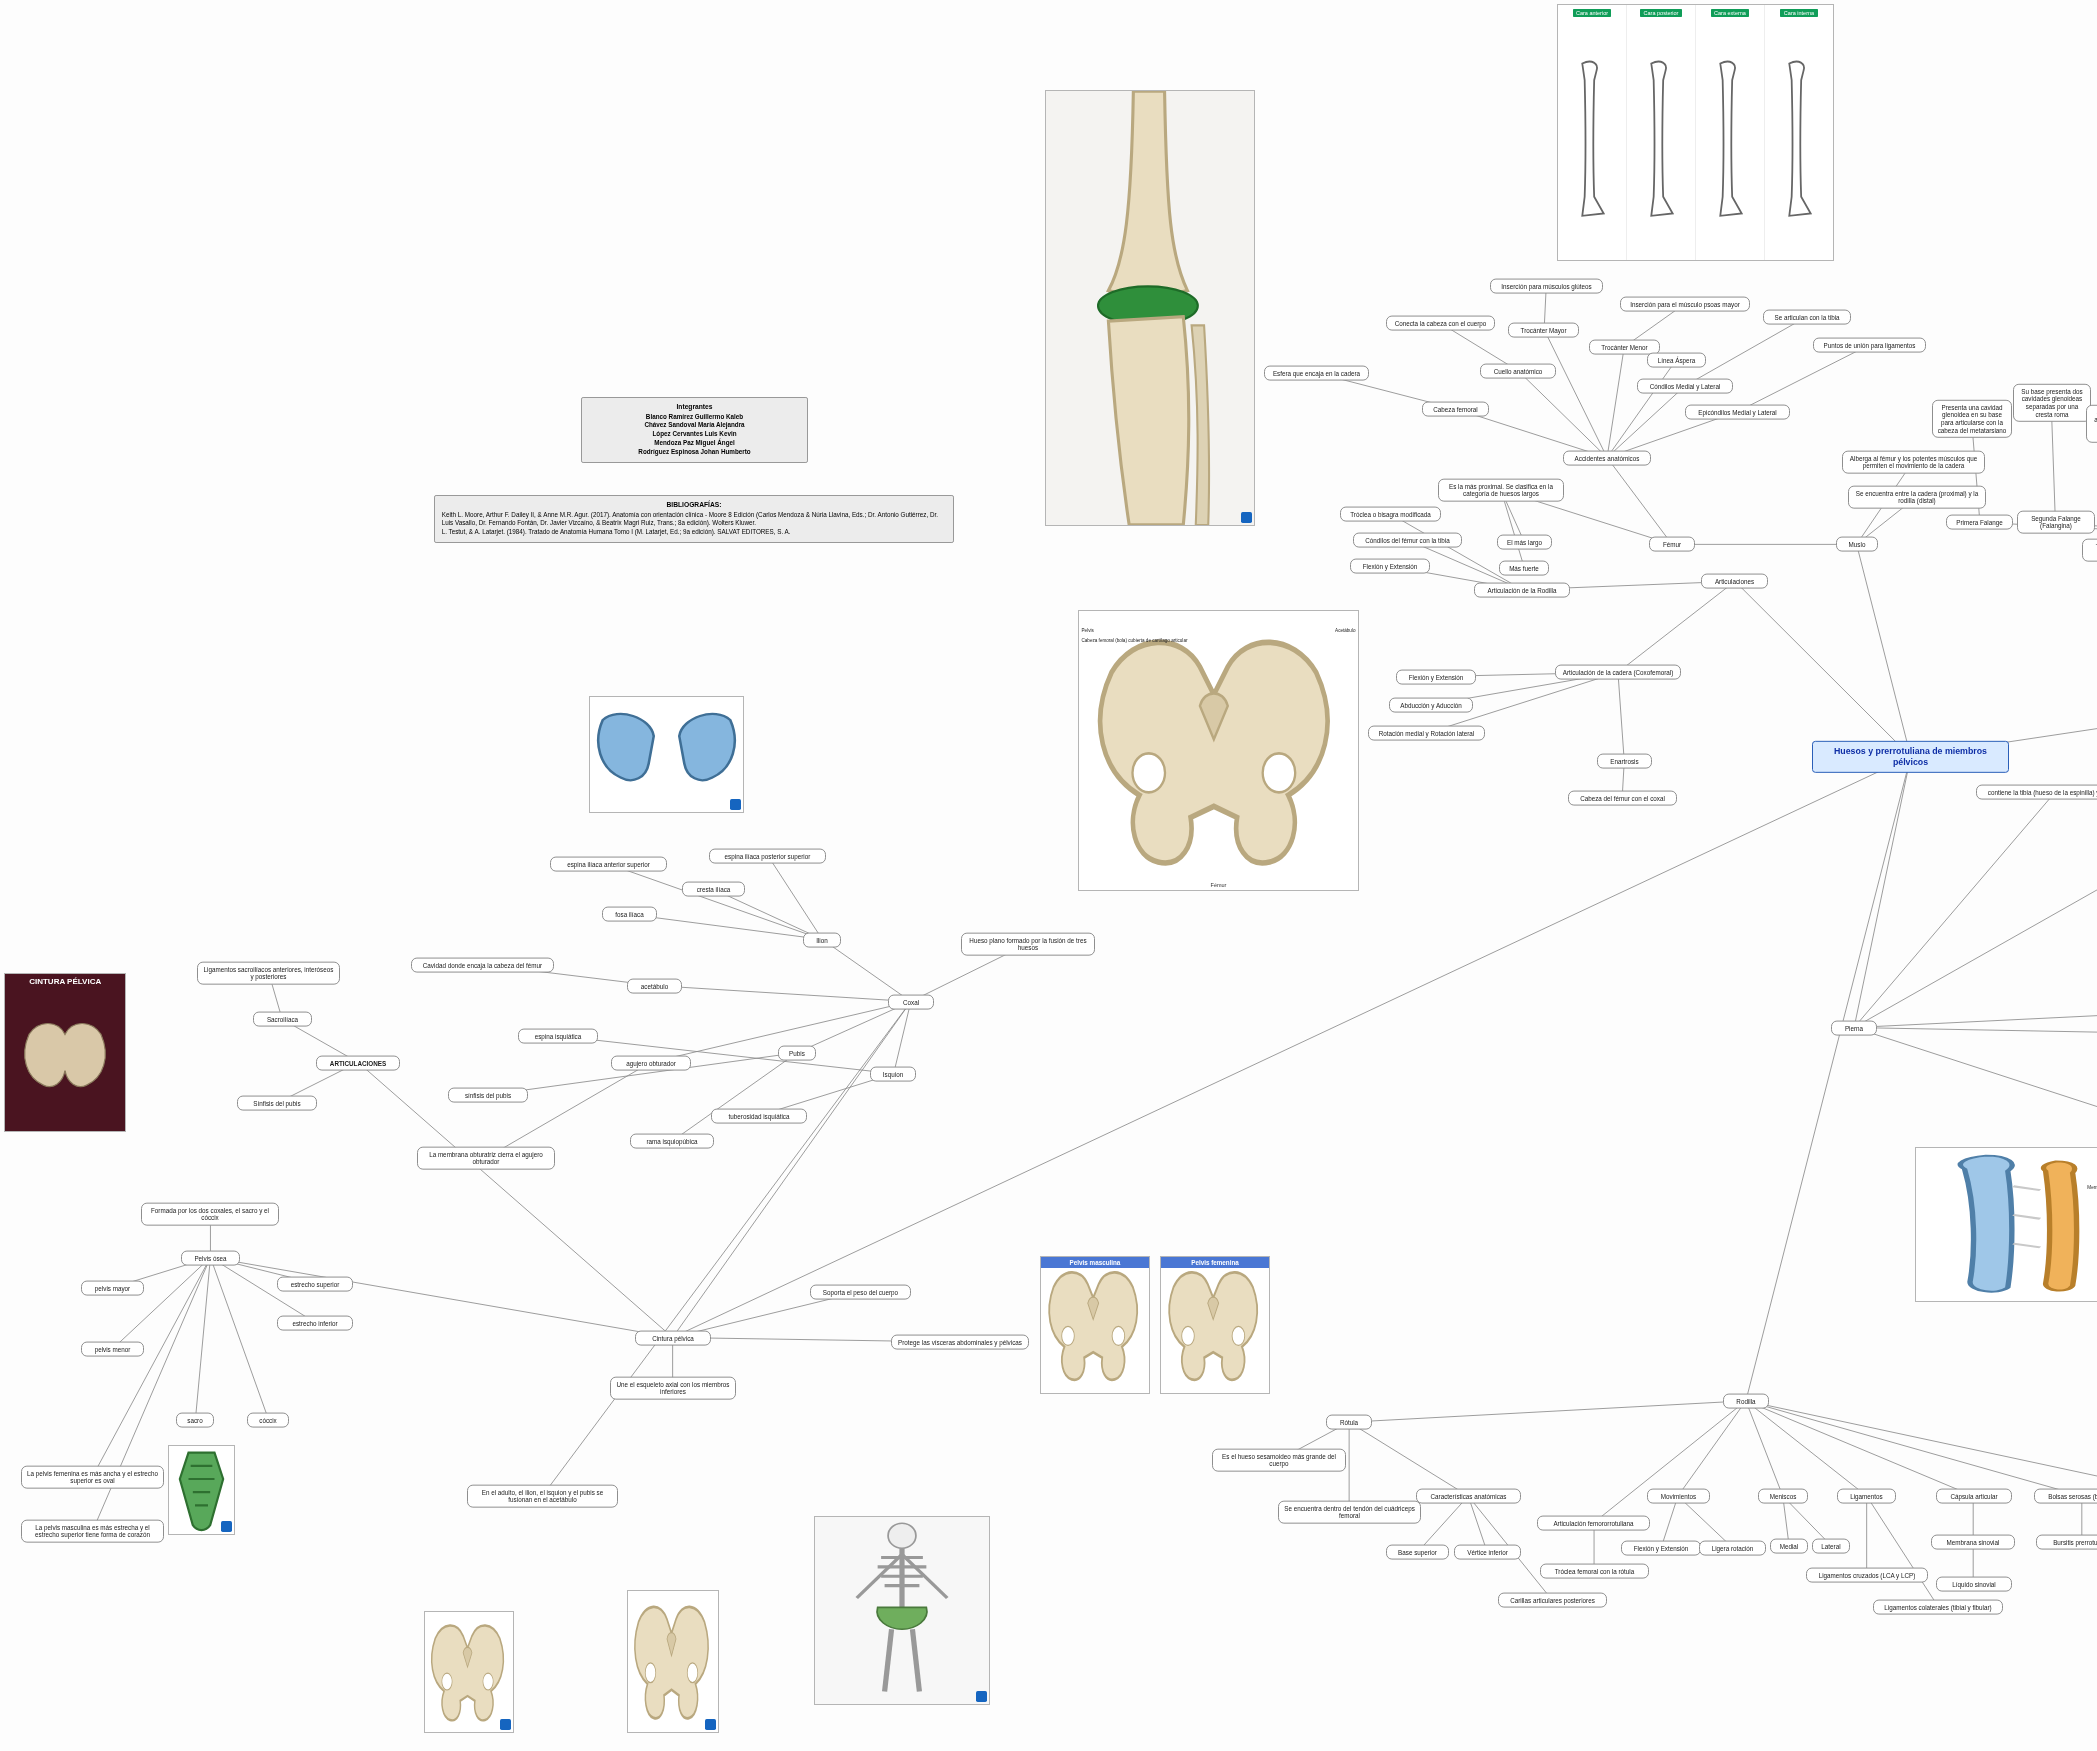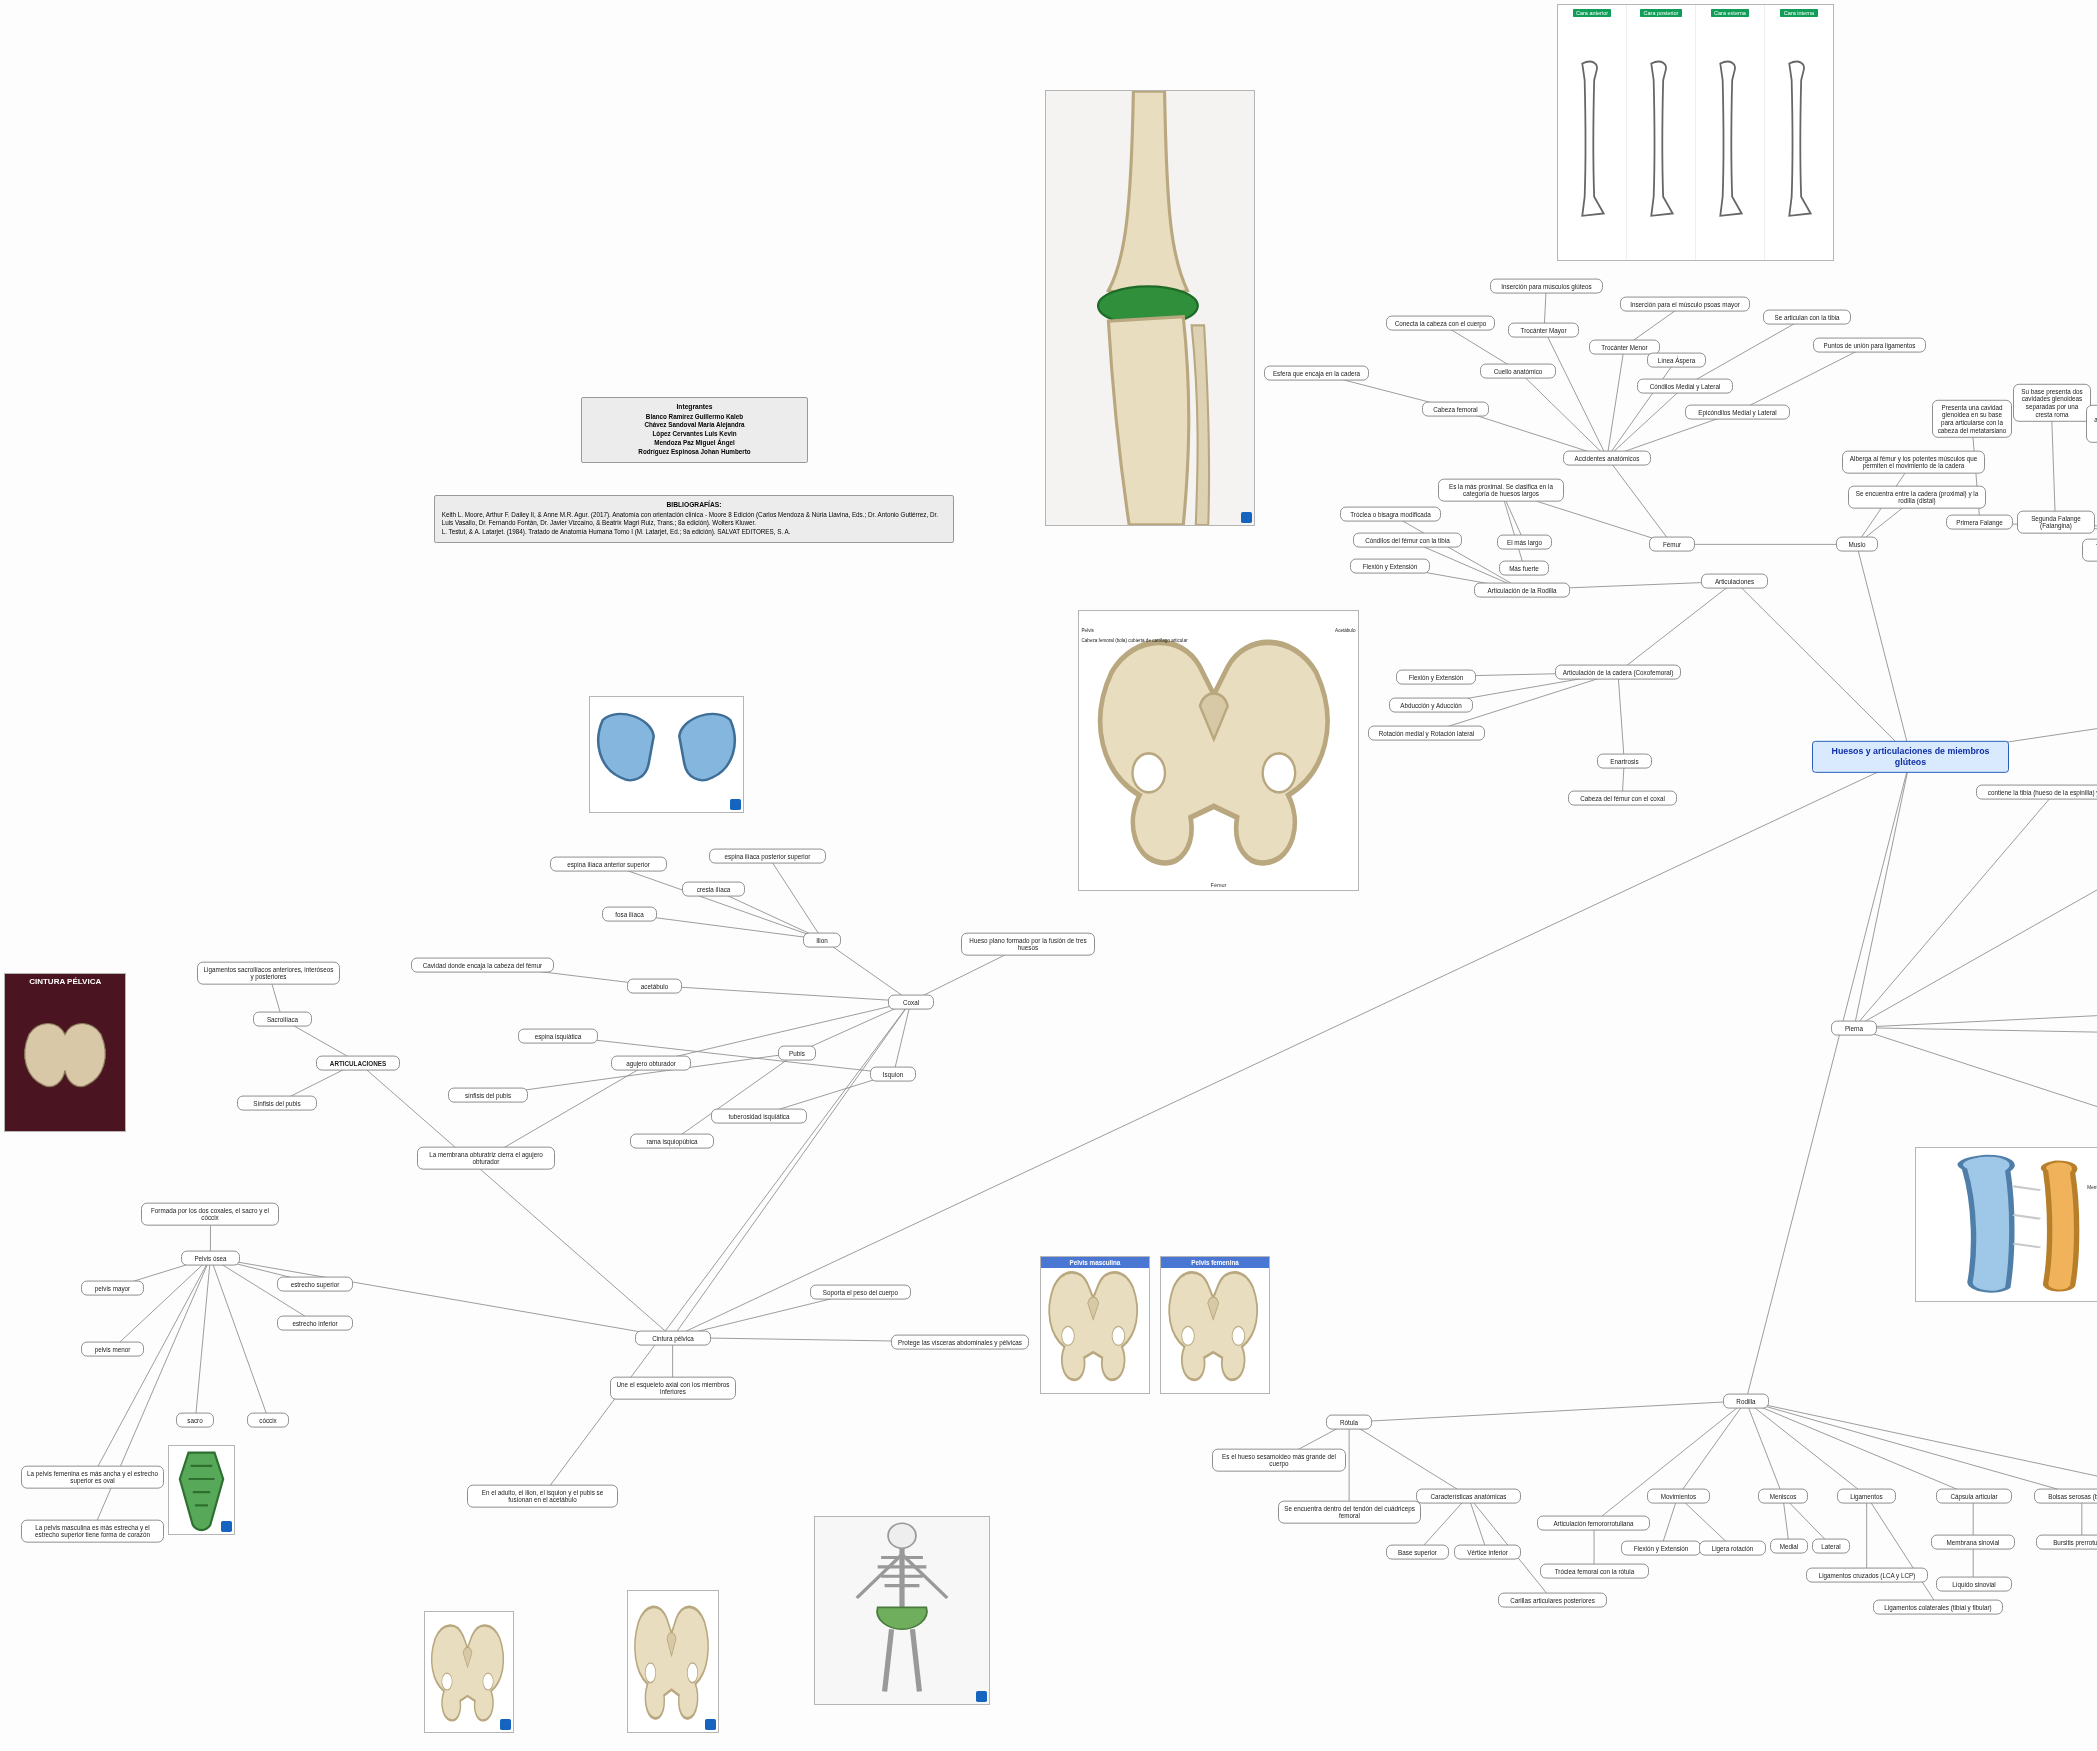--- a/index.html
+++ b/index.html
@@ -377,21 +377,21 @@
         <path d="M26 8 C18 10 14 16 18 22 C22 60 22 110 20 140 C20 150 30 154 34 146 C36 110 36 60 34 24 C38 16 34 8 26 8 Z" fill="#9fc7e8" stroke="#4f7fa8" stroke-width="2"></path>
         <path d="M52 14 C48 16 46 20 48 24 C50 62 50 112 48 142 C48 150 56 152 58 144 C60 112 60 62 58 26 C60 20 58 14 52 14 Z" fill="#f0b25a" stroke="#b87f2a" stroke-width="2"></path>
         <path d="M36 40 L46 44 M36 70 L46 74 M36 100 L46 104" stroke="#c9c9c9" stroke-width="2" fill="none"></path>
       </svg>
       <div class="img-labels right">
         <span>Tibia</span>
         <span>Fíbula</span>
         <span>Membrana interósea</span>
       </div>
     </div>
-    <div class="node title" style="left: 1812px; top: 757px; width: 197px;">Huesos y articulaciones de miembros glúteos</div>
+    <div class="node title" style="left: 1812px; top: 757px; width: 197px;">Huesos y prerrotuliana de miembros pélvicos</div>
     <div class="node" style="left: 1836px; top: 544px; width: 42px;">Muslo</div>
     <div class="node" style="left: 1842px; top: 462px; width: 143px;">Alberga al fémur y los potentes músculos que permiten el movimiento de la cadera</div>
     <div class="node" style="left: 1848px; top: 497px; width: 138px;">Se encuentra entre la cadera (proximal) y la rodilla (distal)</div>
     <div class="node" style="left: 1649px; top: 544px; width: 46px;">Fémur</div>
     <div class="node" style="left: 1563px; top: 458px; width: 88px;">Accidentes anatómicos</div>
     <div class="node" style="left: 1480px; top: 371px; width: 76px;">Cuello anatómico</div>
     <div class="node" style="left: 1386px; top: 323px; width: 109px;">Conecta la cabeza con el cuerpo</div>
     <div class="node" style="left: 1422px; top: 409px; width: 67px;">Cabeza femoral</div>
     <div class="node" style="left: 1264px; top: 373px; width: 105px;">Esfera que encaja en la cadera</div>
     <div class="node" style="left: 1508px; top: 330px; width: 71px;">Trocánter Mayor</div>

